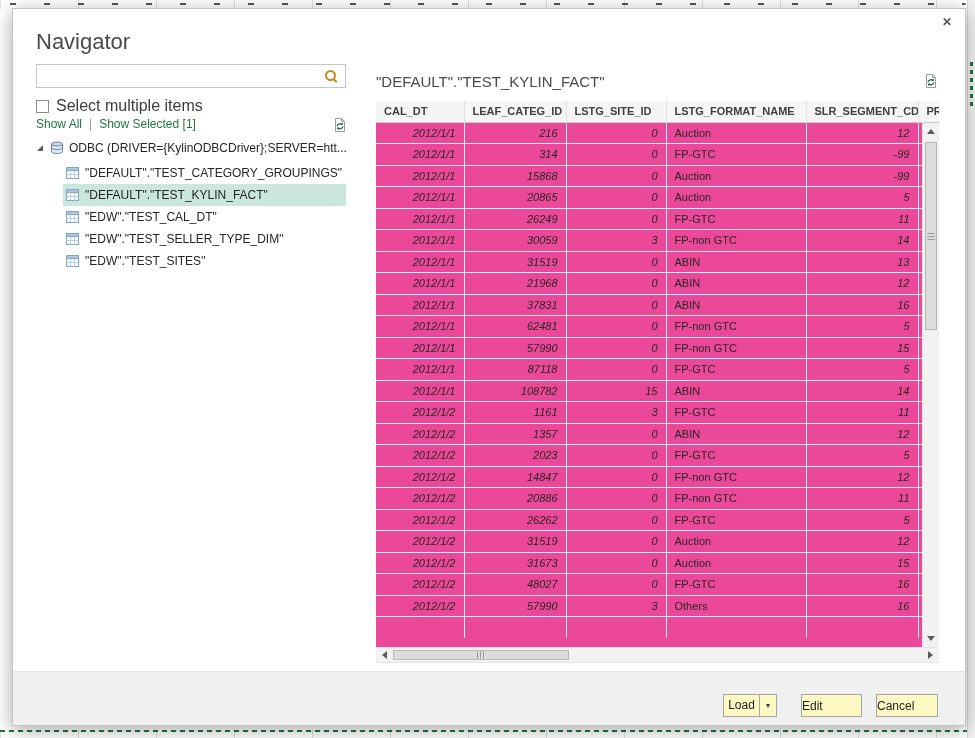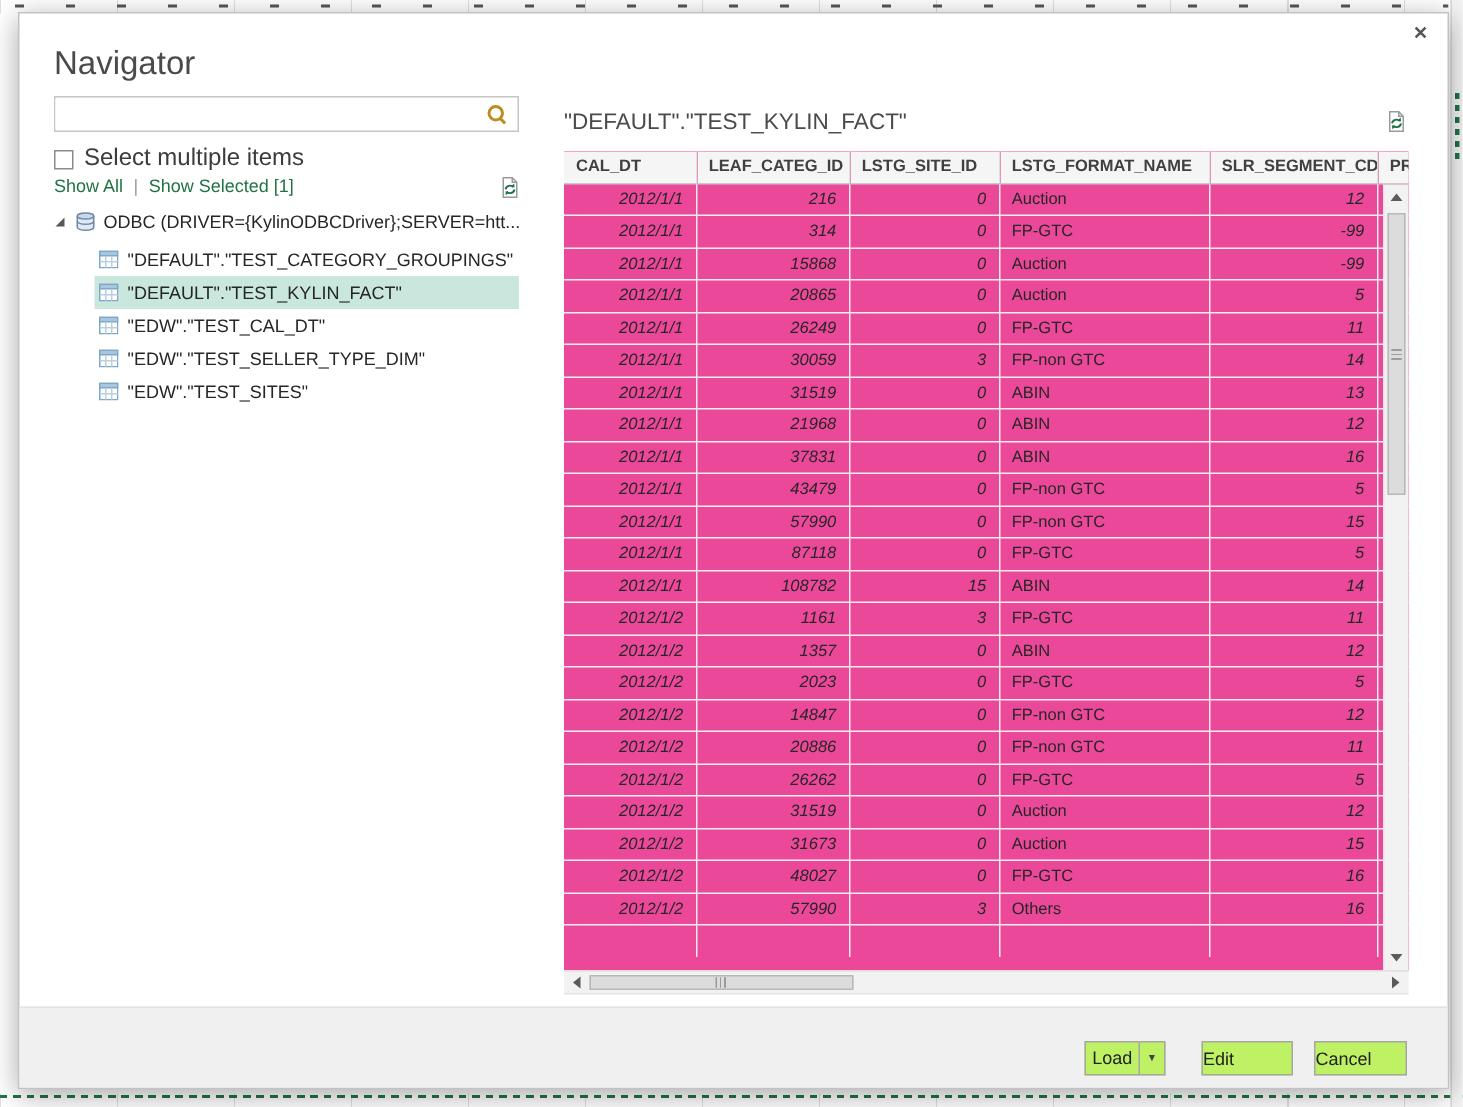--- a/index.html
+++ b/index.html
@@ -87,21 +87,21 @@
   .hthumb{position:absolute;top:2px;bottom:2px;left:17px;width:176px;background:#dcdcdc;border:1px solid #b8b8b8;cursor:pointer;}
   .hthumb::after{content:"";position:absolute;left:50%;top:50%;transform:translate(-50%,-50%);
     width:8px;height:7px;background:repeating-linear-gradient(90deg,#9b9b9b 0 1px,transparent 1px 3px);}
   .tri-up{width:0;height:0;border-left:4px solid transparent;border-right:4px solid transparent;border-bottom:5px solid #5b5b5b;}
   .tri-down{width:0;height:0;border-left:4px solid transparent;border-right:4px solid transparent;border-top:5px solid #5b5b5b;}
   .tri-left{width:0;height:0;border-top:4px solid transparent;border-bottom:4px solid transparent;border-right:5px solid #5b5b5b;}
   .tri-right{width:0;height:0;border-top:4px solid transparent;border-bottom:4px solid transparent;border-left:5px solid #5b5b5b;}
 
   
   .footer{position:absolute;left:0;right:0;bottom:0;height:54px;background:#f0f0f0;border-top:1px solid #e3e3e3;}
-  .btn{position:absolute;height:23px;background:#bef264;border:1px solid #a6a6a6;font-size:12px;color:#222;
+  .btn{position:absolute;height:23px;background:#fef9c3;border:1px solid #a6a6a6;font-size:12px;color:#222;
     font-family:"Liberation Sans",sans-serif;cursor:pointer;display:flex;align-items:center;justify-content:flex-start;}
   .btn-load{left:710px;top:685px;width:54px;padding:0;}
   .btn-load-main{flex:1;text-align:center;line-height:21px;}
   .btn-load-arrow{width:17px;height:100%;border-left:1px solid #a6a6a6;display:flex;align-items:center;justify-content:center;}
   .dd{font-size:7px;color:#444;line-height:1;}
   .btn-edit{left:788px;top:685px;width:61px;}
   .btn-cancel{left:863px;top:685px;width:62px;}
 </style>
 </head>
 <body>
@@ -315,21 +315,21 @@
             <tr>
               <td class="num">2012/1/1</td>
               <td class="num">37831</td>
               <td class="num">0</td>
               <td>ABIN</td>
               <td class="num">16</td>
               <td></td>
             </tr>
             <tr>
               <td class="num">2012/1/1</td>
-              <td class="num">43479</td>
+              <td class="num">62481</td>
               <td class="num">0</td>
               <td>FP-non GTC</td>
               <td class="num">5</td>
               <td></td>
             </tr>
             <tr>
               <td class="num">2012/1/1</td>
               <td class="num">57990</td>
               <td class="num">0</td>
               <td>FP-non GTC</td>

